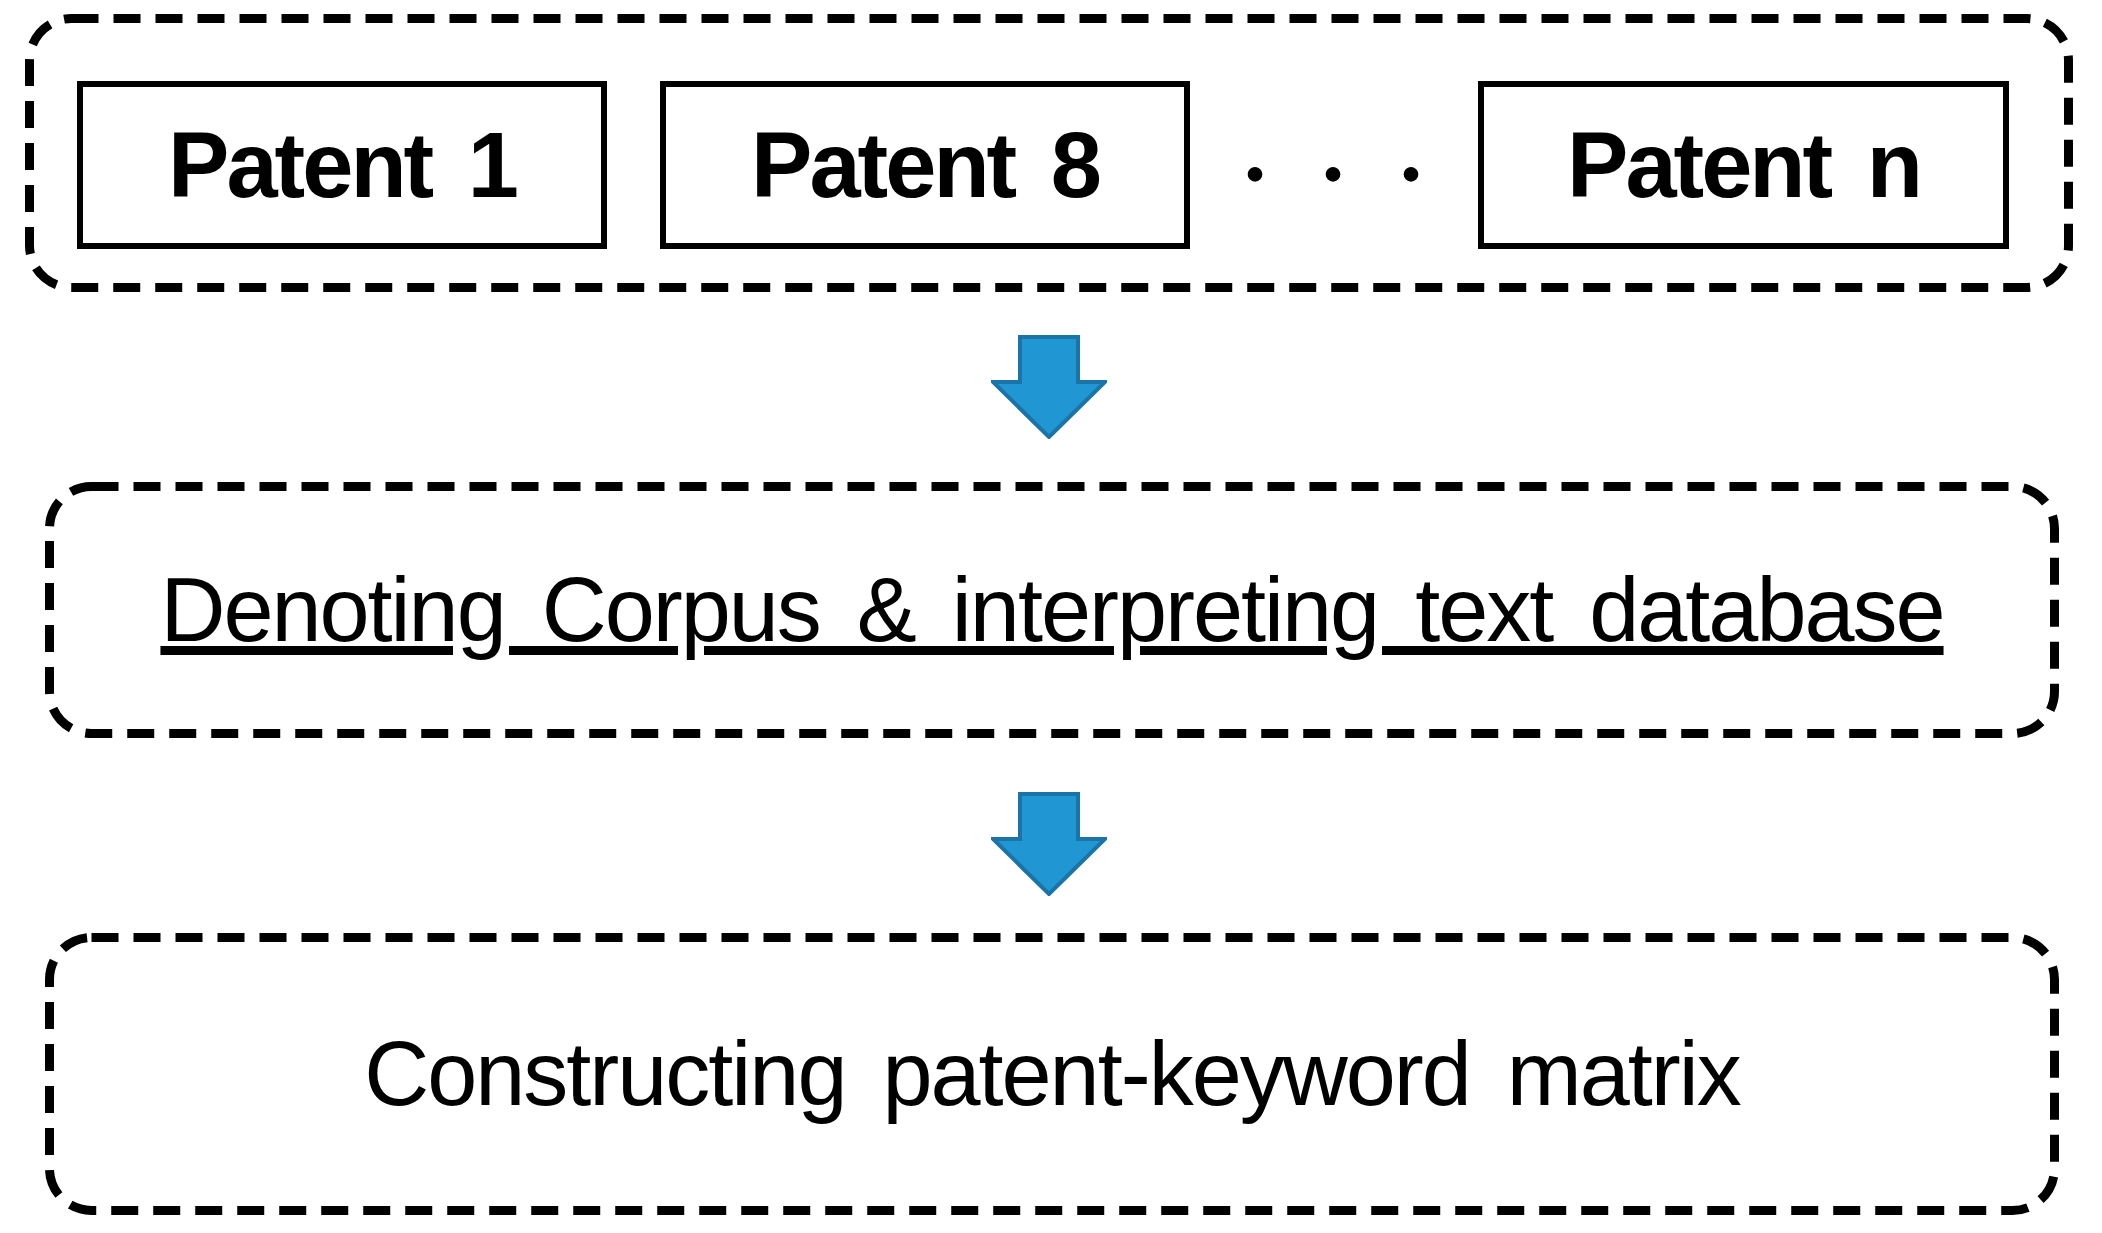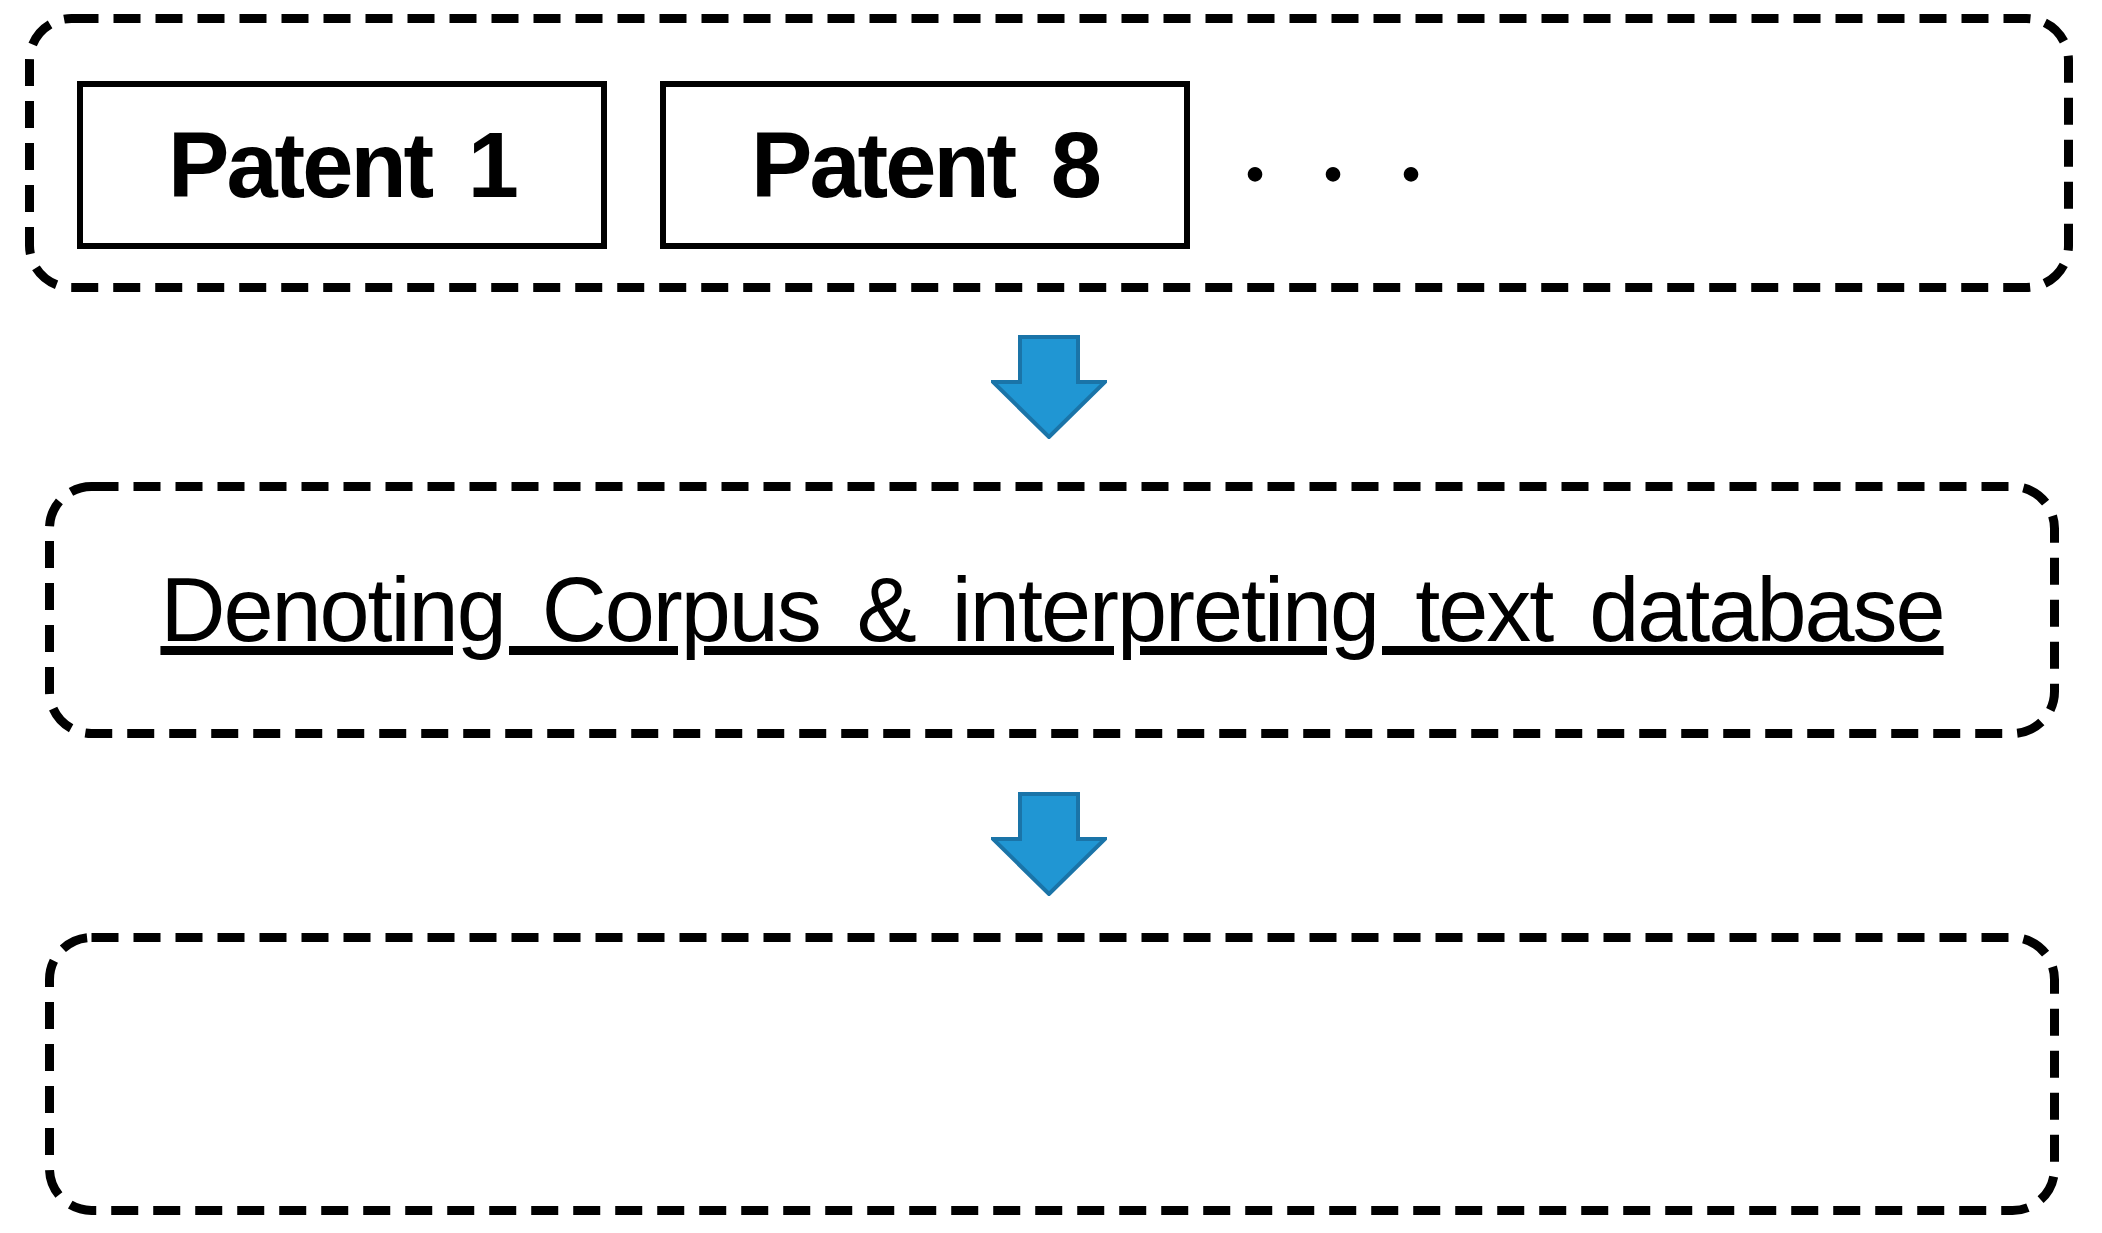--- a/index.html
+++ b/index.html
@@ -113,20 +113,23 @@
     </div>
 
     <div class="patent-box patent-box-2">
       <span class="patent-label">Patent 8</span>
     </div>
 
     <div class="dots-wrap">
       <span class="dots">● ● ●</span>
     </div>
 
+    <div class="patent-box patent-box-n">
+      <span class="patent-label">Patent n</span>
+    </div>
   </div>
 
   <svg class="abs arrow arrow-1" viewBox="0 0 116 104">
     <polygon points="29,2 87,2 87,47 114,47 58,102 2,47 29,47" fill="#2096D3"></polygon>
   </svg>
 
   <div class="abs step step-1">
     <svg class="border-svg" viewBox="0 0 2014 256" preserveAspectRatio="none">
       <rect x="4.5" y="4.5" width="2005" height="247" rx="42"></rect>
     </svg>
@@ -134,15 +137,16 @@
   </div>
 
   <svg class="abs arrow arrow-2" viewBox="0 0 116 104">
     <polygon points="29,2 87,2 87,47 114,47 58,102 2,47 29,47" fill="#2096D3"></polygon>
   </svg>
 
   <div class="abs step step-2">
     <svg class="border-svg" viewBox="0 0 2014 282" preserveAspectRatio="none">
       <rect x="4.5" y="4.5" width="2005" height="273" rx="42"></rect>
     </svg>
+    <span class="step-label">Constructing patent-keyword matrix</span>
   </div>
 
 </div>
 
 </body></html>

